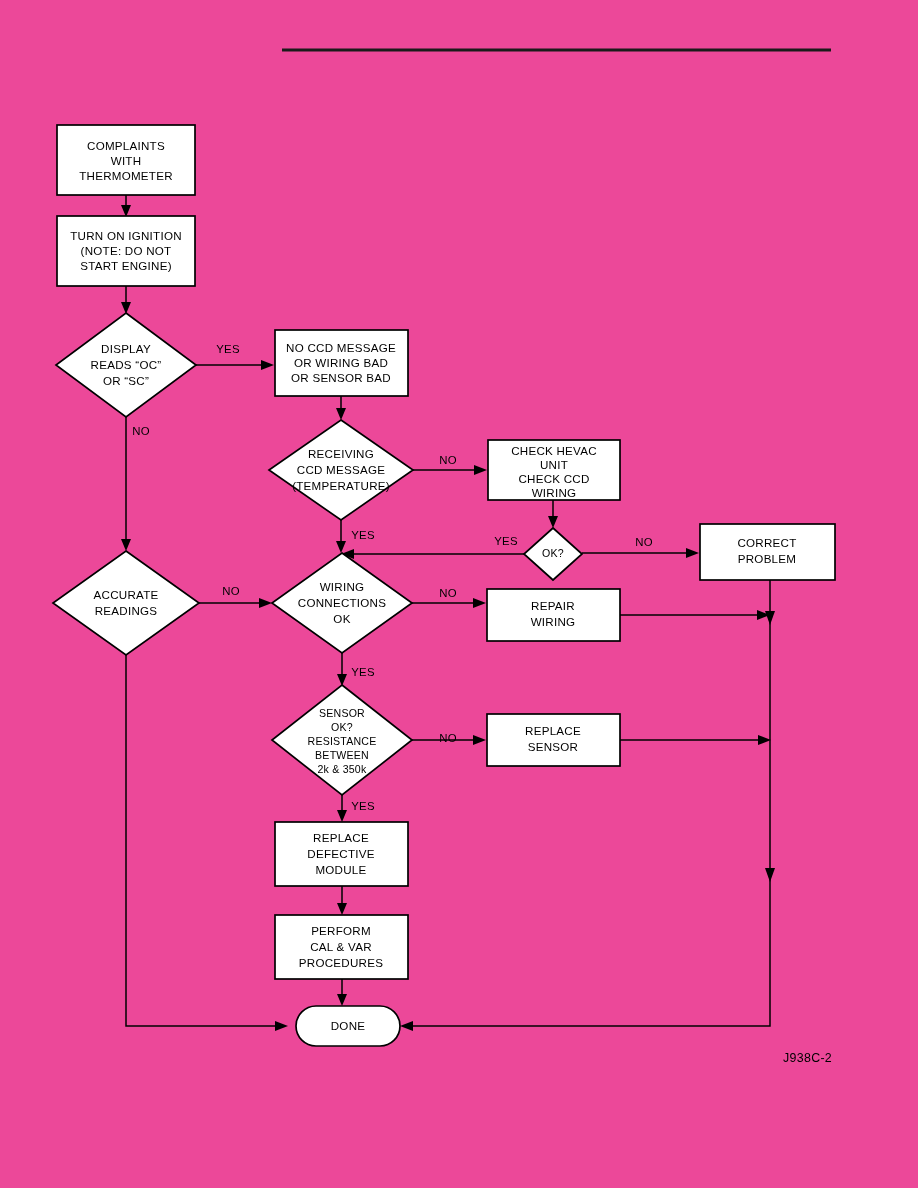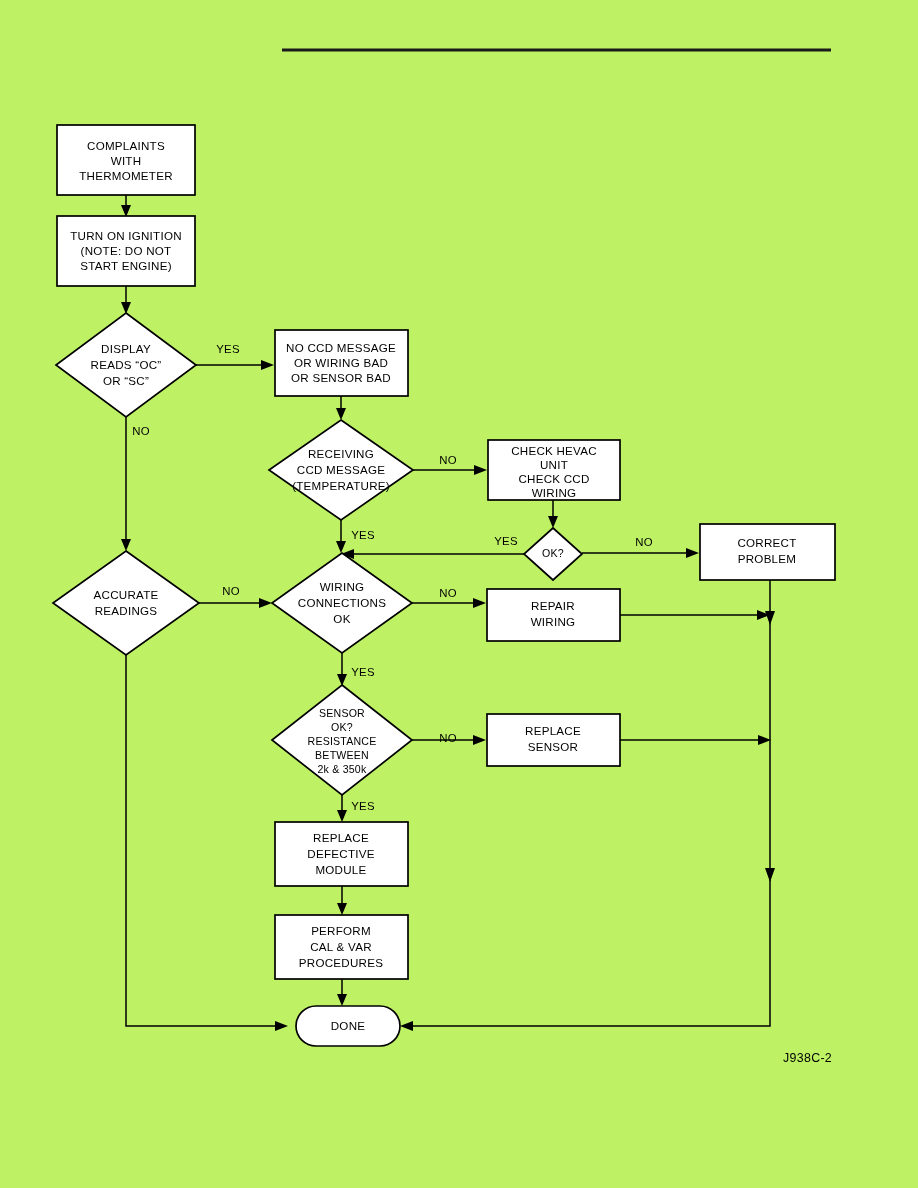--- a/index.html
+++ b/index.html
@@ -13,21 +13,21 @@
     height: 1188px;
     position: relative;
     font-family: "Liberation Sans", sans-serif;
     overflow: hidden;
   }
   #page {
     position: absolute;
     top: 0; left: 0;
     width: 918px;
     height: 1188px;
-    background: #bef264;
+    background: #ec4899;
   }
   svg#flow {
     position: absolute;
     top: 0; left: 0;
     width: 918px;
     height: 1188px;
     display: block;
   }
   .shape {
     fill: #ffffff;

